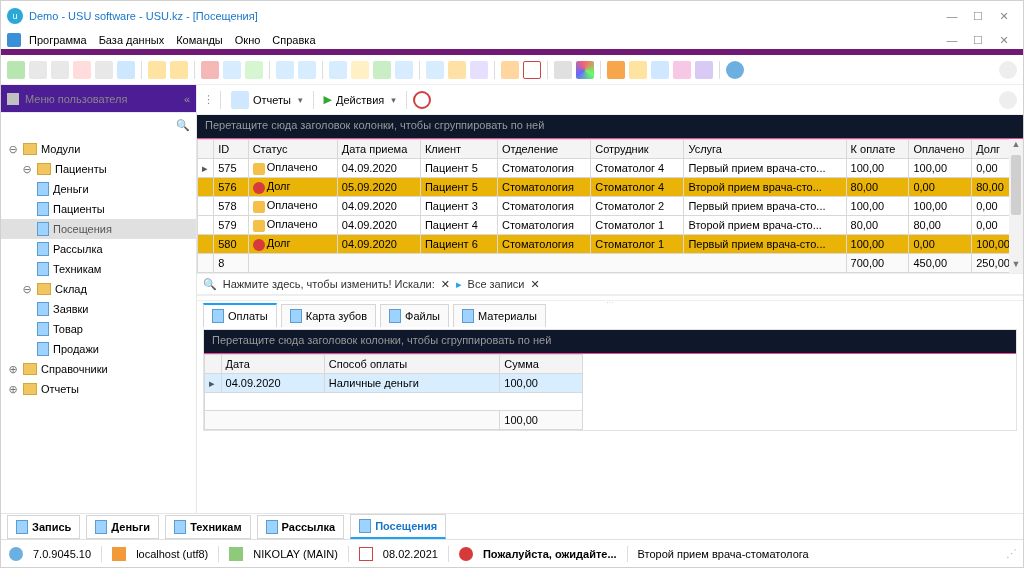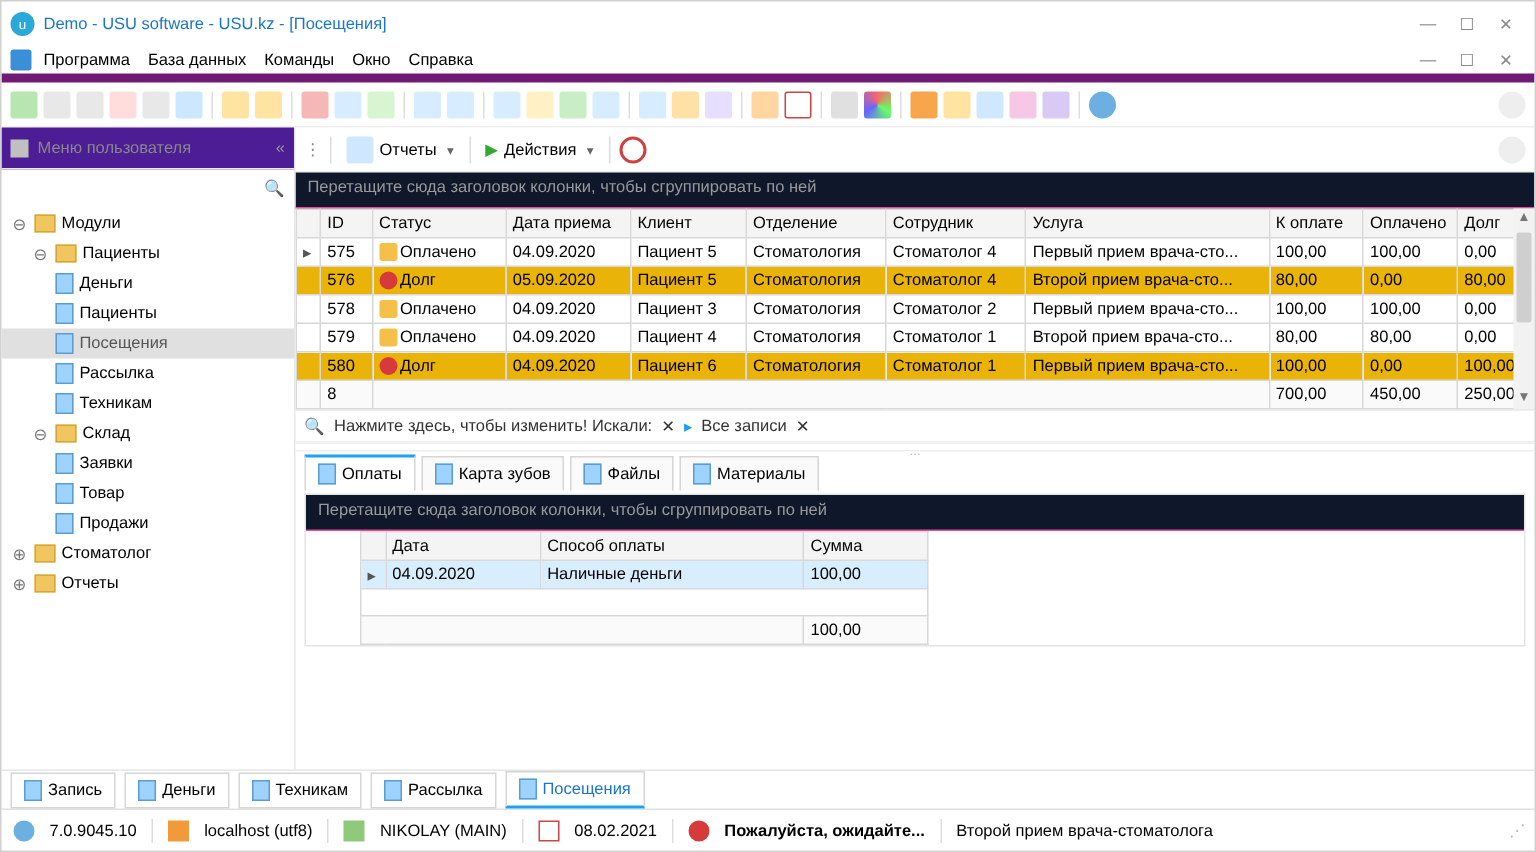--- a/index.html
+++ b/index.html
@@ -45,21 +45,21 @@
 .vscr .arr { height:14px; color:#777; font-size:9px;}
 .vscr .thumb { width:10px; background:#cfcfcf; border-radius:2px; margin:2px;}
 .filterbar { height:22px; display:flex; align-items:center; padding:0 6px; gap:6px; color:#333; border-top:1px solid #eee; border-bottom:1px solid #eee;}
 .filterbar .x { color:#333; }
 .splitter { height:6px; background:#fff; border-top:1px solid #eee; border-bottom:1px solid #eee; text-align:center; color:#bbb; font-size:8px;}
 .tabs { height:28px; display:flex; align-items:center; gap:4px; padding:0 6px;}
 .tab { display:flex; align-items:center; gap:4px; padding:4px 8px; border:1px solid #d6d6d6; border-bottom:none; background:#fafafa;}
 .tab.active { border-top:2px solid #1da1f2; background:#fff;}
 .tab .ic-doc { width:12px; height:14px; background:#9fd3ff; border:1px solid #5a9dce;}
 .detail { border:1px solid #e3e3e3; margin:0 6px 4px 6px; }
-.foot-tabs { height:26px; display:flex; align-items:center; gap:6px; padding:0 6px; border-top:1px solid #e6e6e6;}
+.foot-tabs { height:26px; display:flex; align-items:center; gap:6px; padding:0 6px; border-top:1px solid #e6e6e6;font-weight:bold;}
 .ftab { display:flex; align-items:center; gap:4px; padding:4px 8px; border:1px solid #d6d6d6; }
 .ftab.active { border-bottom:2px solid #1da1f2; background:#fff; color:#1976c9;}
 .ftab .ic-doc { width:12px; height:14px; background:#9fd3ff; border:1px solid #5a9dce;}
 .statusbar { height:28px; display:flex; align-items:center; gap:10px; padding:0 8px; border-top:1px solid #e0e0e0;}
 .sb-ic { width:14px; height:14px; display:inline-block;}
 .sb-red { width:14px; height:14px; background:#d63a3a; border-radius:50%;}
 .sb-msg { font-weight:bold;}
 .sb-sep { width:1px; height:16px; background:#ddd;}
 .grip { margin-left:auto; color:#bbb; letter-spacing:-2px;}
 .sumrow td { background:#fafafa; }
@@ -188,21 +188,21 @@
           <span class="ic-doc"></span>
           <span>Товар</span>
         </div>
       <div class="tnode ind2">
           <span class="ic-doc"></span>
           <span>Продажи</span>
         </div>
       <div class="tnode">
           <span class="tog">⊕</span>
           <span class="ic-fold"></span>
-          <span>Стоматолог</span>
+          <span>Справочники</span>
         </div>
       <div class="tnode">
           <span class="tog">⊕</span>
           <span class="ic-fold"></span>
           <span>Отчеты</span>
         </div>
     </div>
   </div>
 
   <div class="main">
@@ -365,21 +365,21 @@
           <span>Файлы</span>
         </div>
       <div class="tab">
           <span class="ic-doc"></span>
           <span>Материалы</span>
         </div>
     </div>
 
     <div class="detail">
       <div class="ghint">Перетащите сюда заголовок колонки, чтобы сгруппировать по ней</div>
-      <table class="grid" style="table-layout:fixed; width:379px;margin-left:36px;">
+      <table class="grid" style="table-layout:fixed; width:379px;">
         <colgroup>
             <col style="width:16px">
             <col style="width:100px">
             <col style="width:170px">
             <col style="width:80px">
           </colgroup>
         <tbody>
             <tr>
           <th></th>
           <th>Дата</th>

